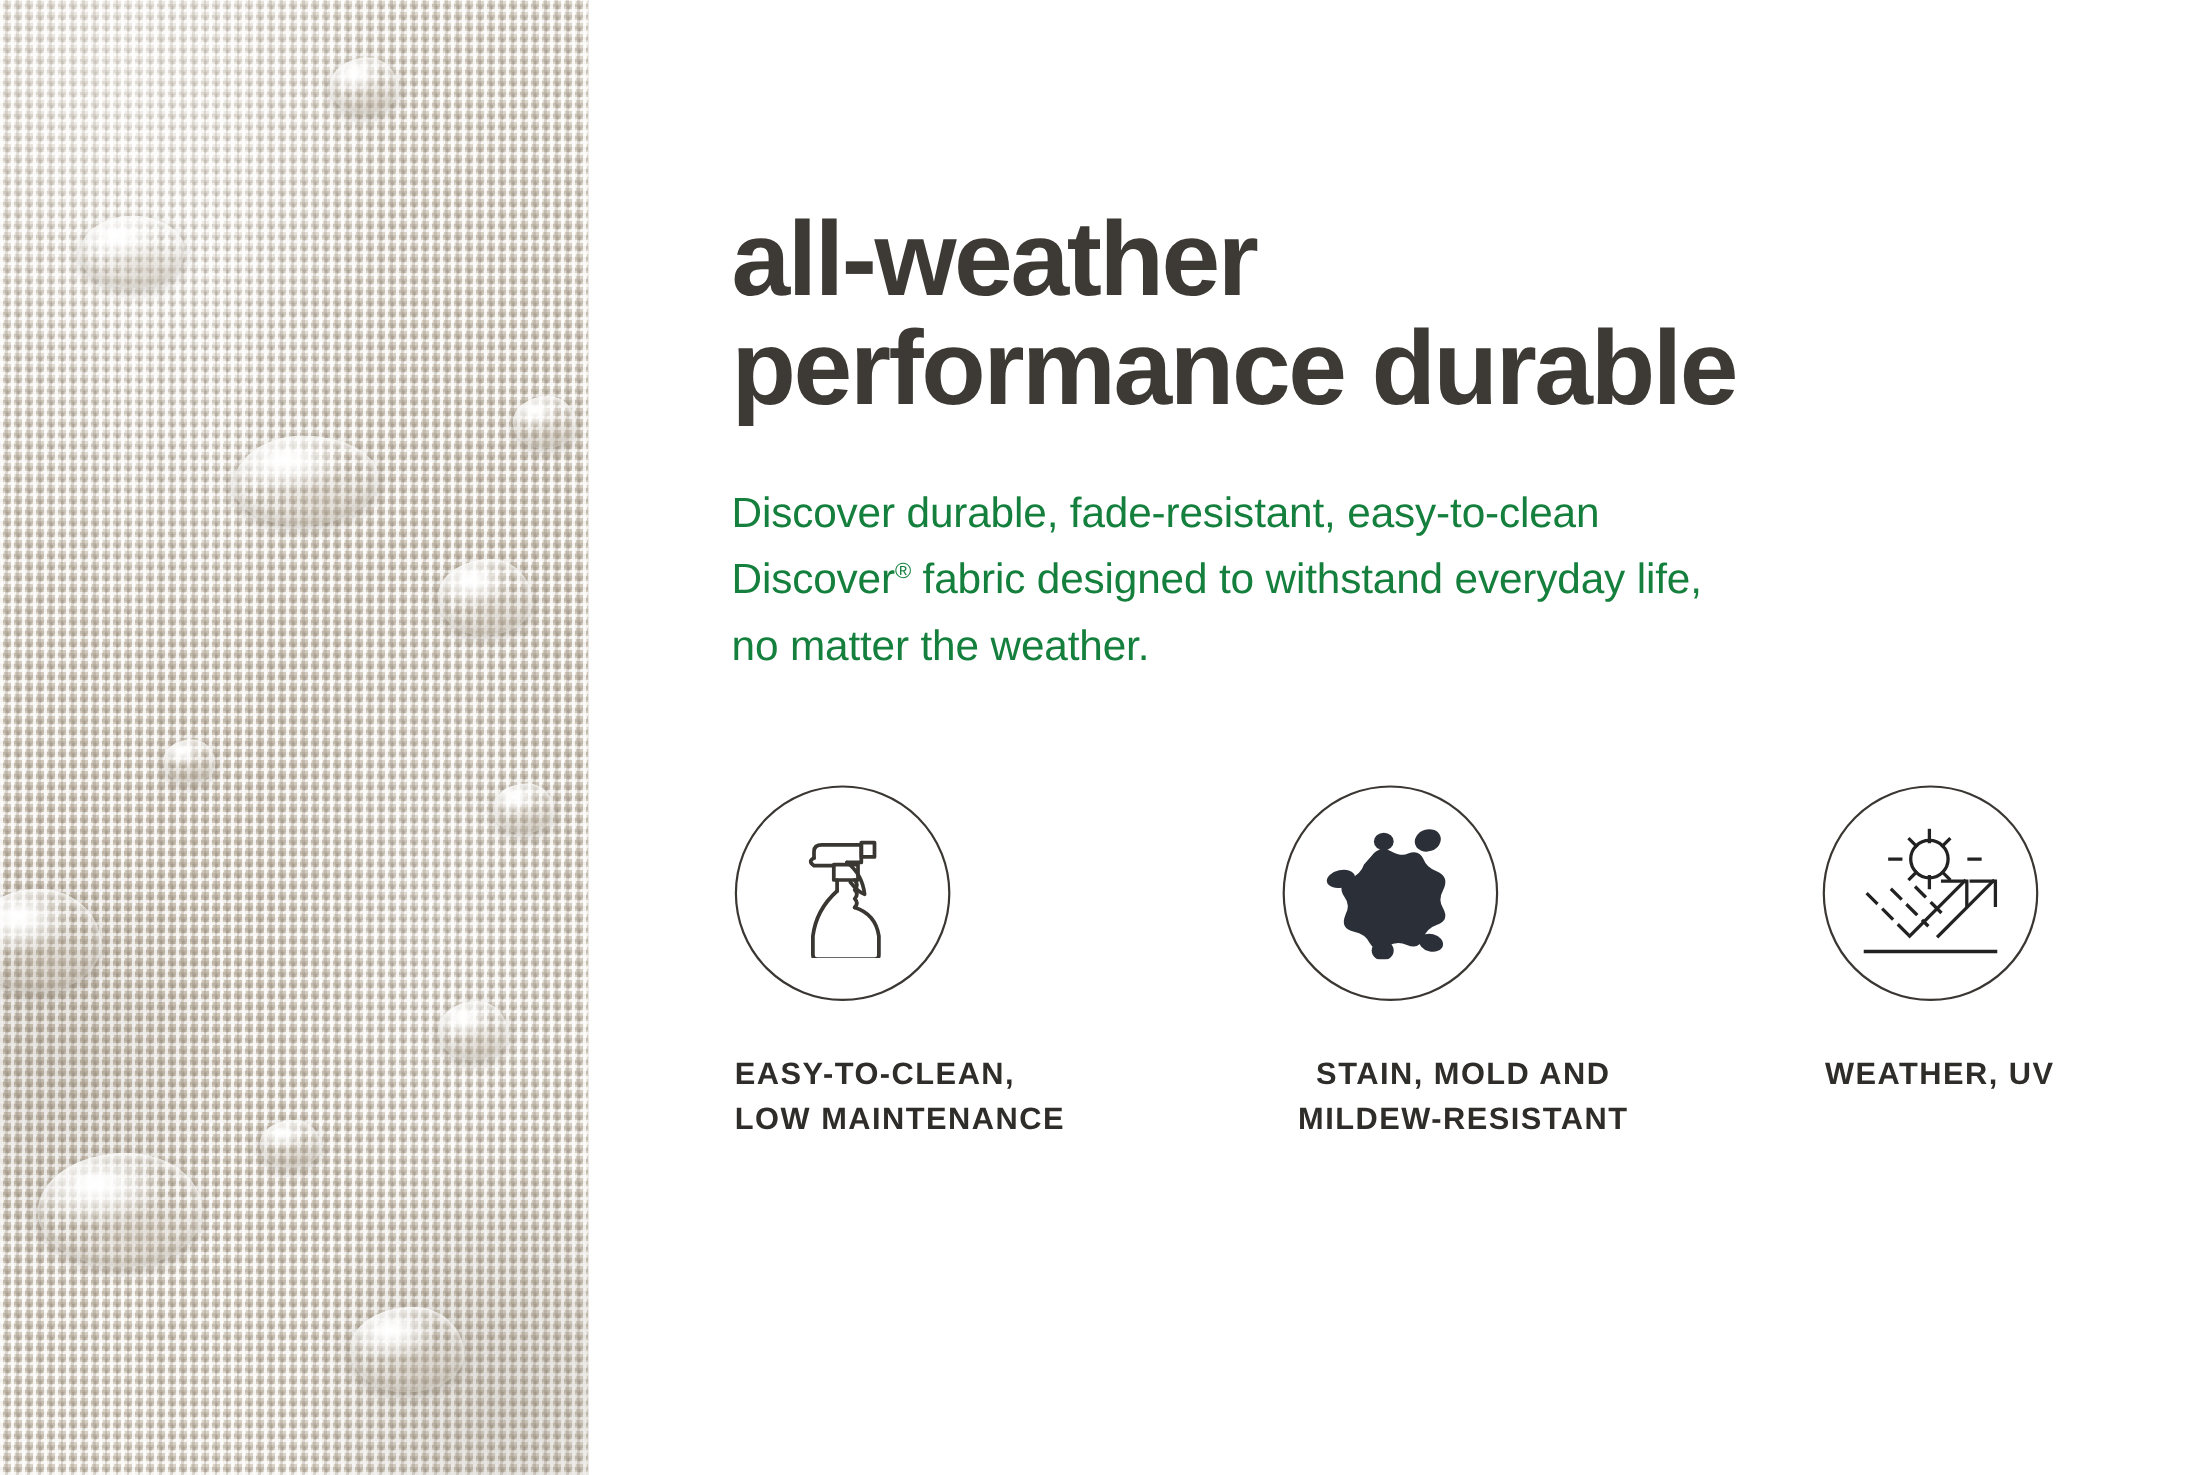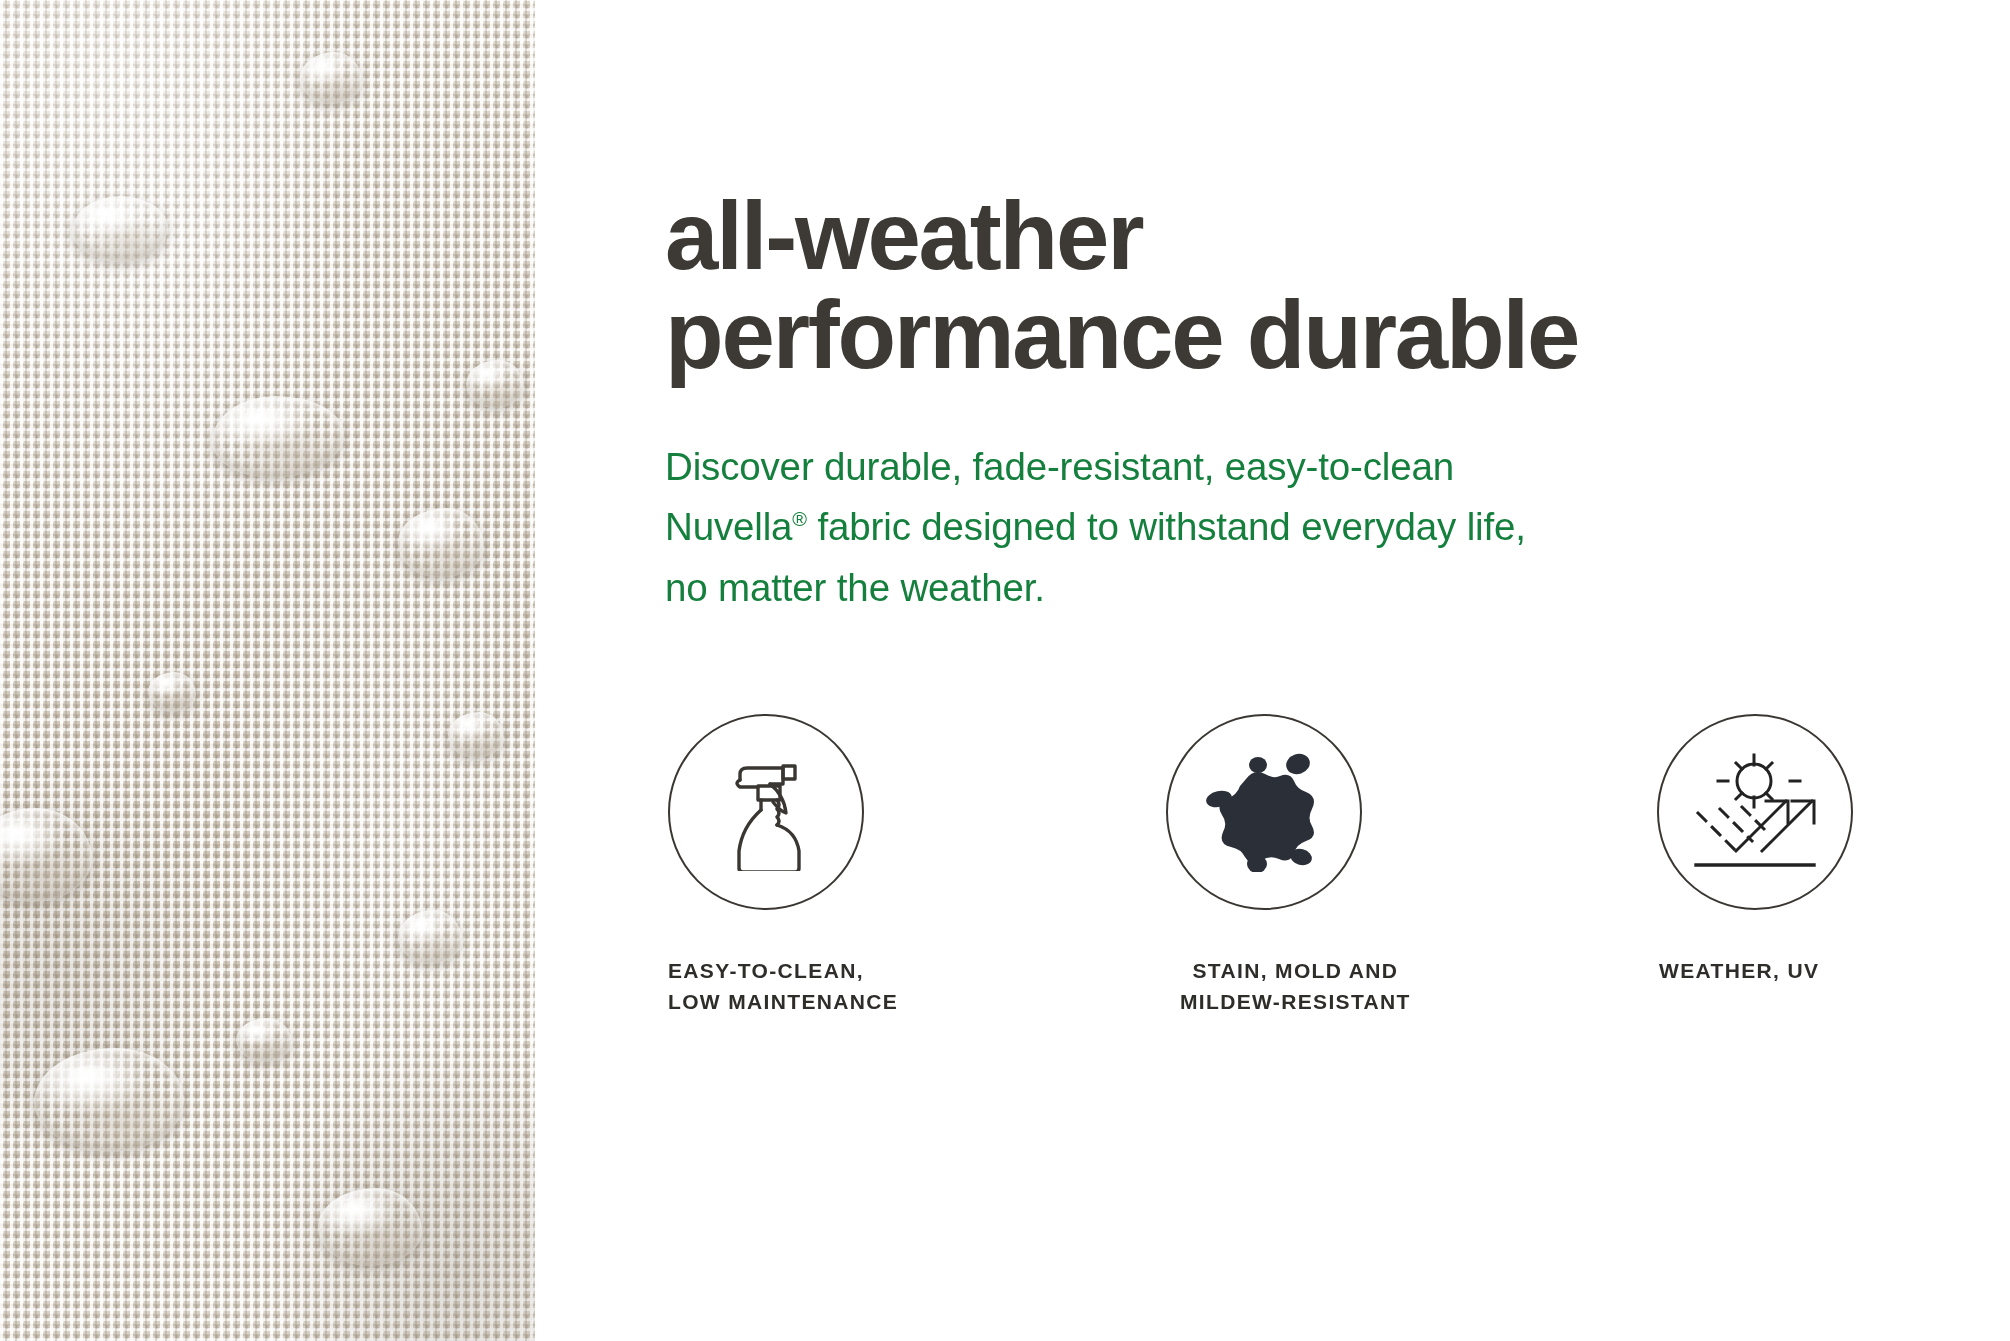--- a/index.html
+++ b/index.html
@@ -139,21 +139,21 @@
     border-radius:50%;
     display:flex;
     align-items:center;
     justify-content:center;
     background:#ffffff;
   }
   .badge svg { display:block; }
 
   .feature-label {
     margin-top:46px;
-    font-size:21px;
+    font-size:28px;
     font-weight:700;
     line-height:1.46;
     letter-spacing:1.35px;
     color:#2f2d2a;
     text-transform:uppercase;
     white-space:nowrap;
   }
   .feature.f2 .feature-label { padding-left:14px;text-align:center; }
   .feature.f3 .feature-label { padding-left:2px; }
   .feature-label .fl-line { display:block; }
@@ -185,21 +185,21 @@
 
   <div class="content">
 
     <h1 class="headline">
       <span class="hl-line">all-weather</span>
       <span class="hl-line">performance durable</span>
     </h1>
 
     <p class="blurb">
       <span class="b-line">Discover durable, fade-resistant, easy-to-clean</span>
-      <span class="b-line"><span>Nuvella</span><sup>®</sup><span> fabric designed to withstand everyday life,</span></span>
+      <span class="b-line"><span>Discover</span><sup>®</sup><span> fabric designed to withstand everyday life,</span></span>
       <span class="b-line">no matter the weather.</span>
     </p>
 
     <div class="features">
 
       <div class="feature f1">
         <div class="badge">
           <svg width="112" height="118" viewBox="0 0 112 118" fill="none" stroke="#3a3733" stroke-width="3.4" stroke-linejoin="round" stroke-linecap="round">
 
             <path d="M30 27 L30 21 Q30 15 37 15 L73 15 L73 31 L60 31"></path>

